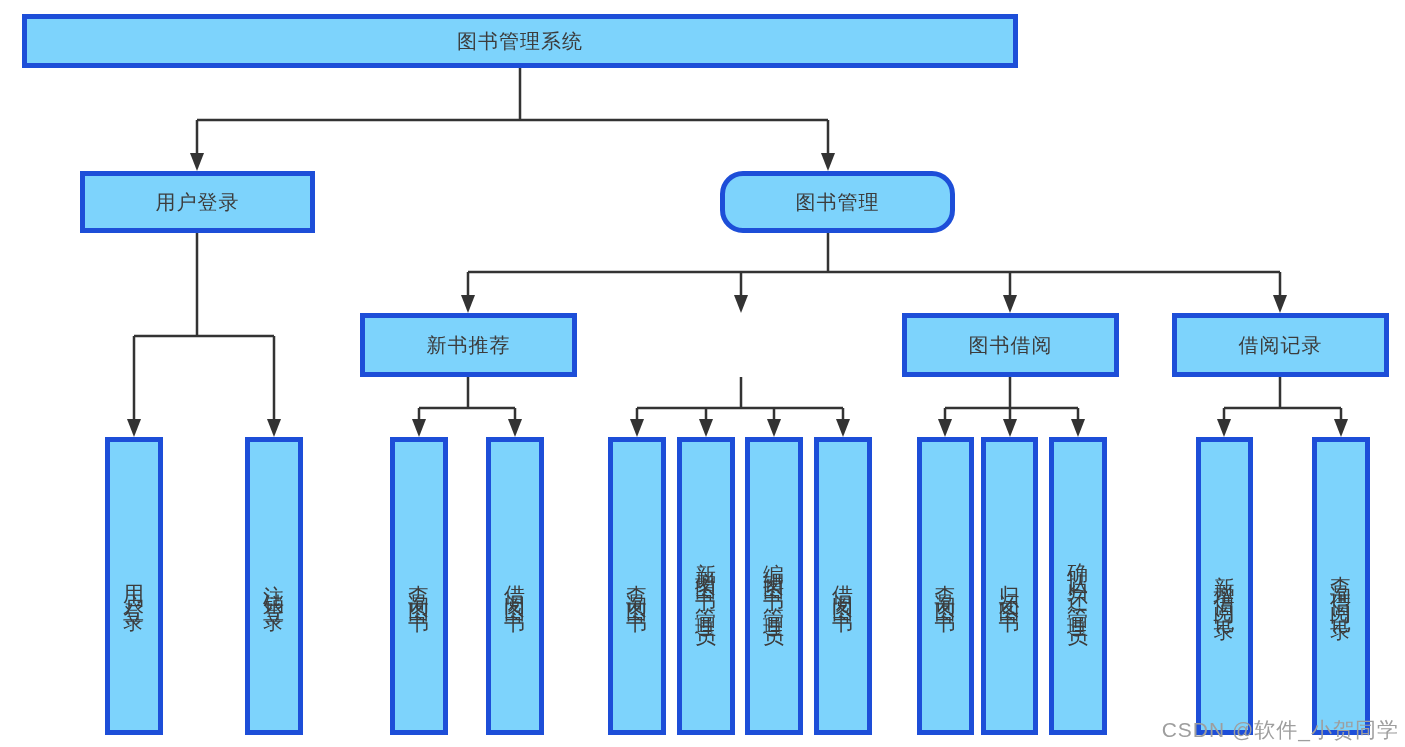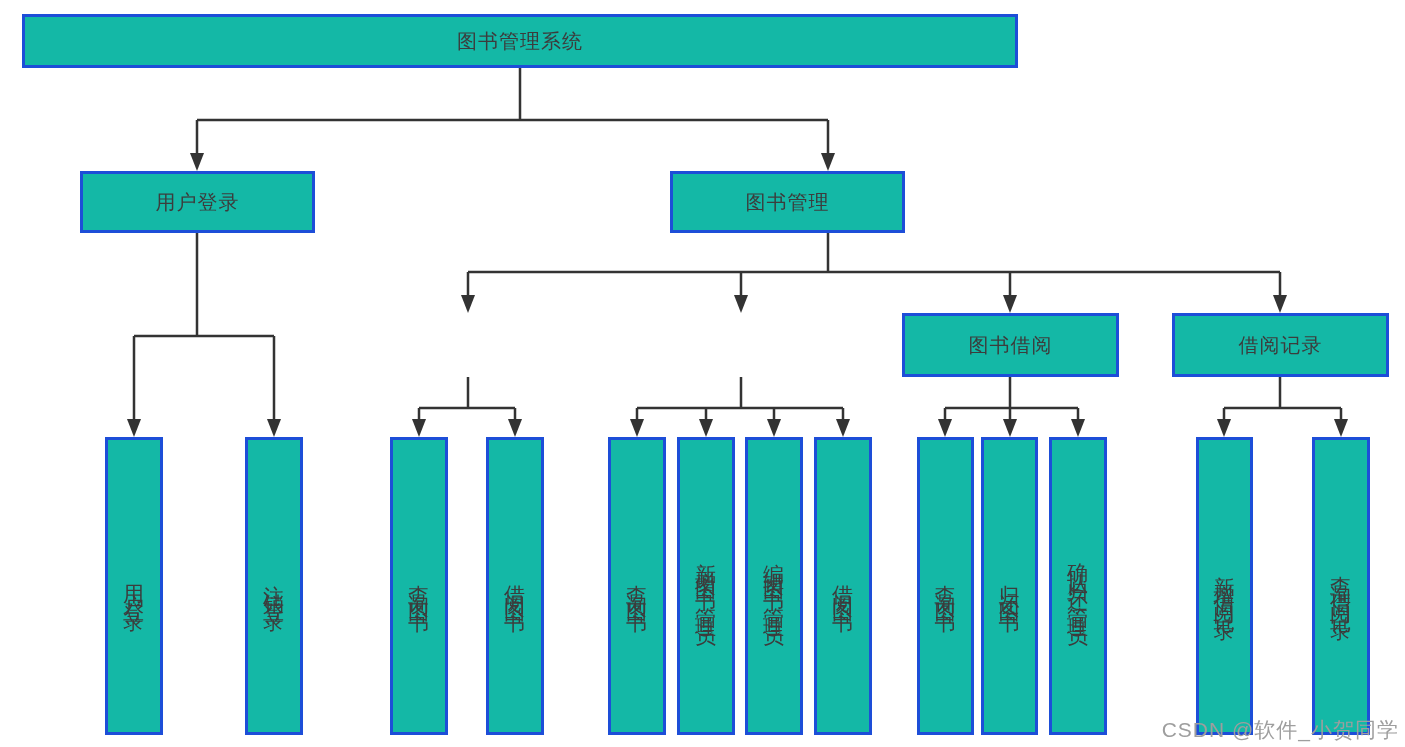--- a/index.html
+++ b/index.html
@@ -22,22 +22,22 @@
     stroke: #333333;
     stroke-width: 2.5;
   }
   .connectors polygon {
     fill: #333333;
     stroke: none;
   }
   .node {
     position: absolute;
     box-sizing: border-box;
-    border: 3px solid #1d4ed8;
-    background: #14b8a6;
+    border: 5px solid #1d4ed8;
+    background: #7dd3fc;
     display: flex;
     align-items: center;
     justify-content: center;
     color: #3c3c3c;
     z-index: 2;
   }
   .node.h { font-size: 20px; letter-spacing: 1px; }
   .node.root  { left: 22px;   top: 14px;  width: 996px; height: 54px; }
   .node.lvl2  { top: 171px; width: 235px; height: 62px; }
   .node.lvl3  { top: 313px; width: 217px; height: 64px; }
@@ -115,24 +115,27 @@
     </g>
   </svg>
 
   <div class="node h root">
     <span>图书管理系统</span>
   </div>
 
   <div class="node h lvl2" style="left:80px;">
     <span>用户登录</span>
   </div>
-  <div class="node h lvl2" style="left:670px;">
+  <div class="node h lvl2" style="left:720px;border-radius:23px;">
     <span>图书管理</span>
   </div>
 
+  <div class="node h lvl3" style="left:360px;">
+    <span>新书推荐</span>
+  </div>
   <div class="node h lvl3" style="left:902px;">
     <span>图书借阅</span>
   </div>
   <div class="node h lvl3" style="left:1172px;">
     <span>借阅记录</span>
   </div>
 
   <div class="node leaf" style="left:105px;">
     <span class="vtext">用户登录</span>
   </div>

